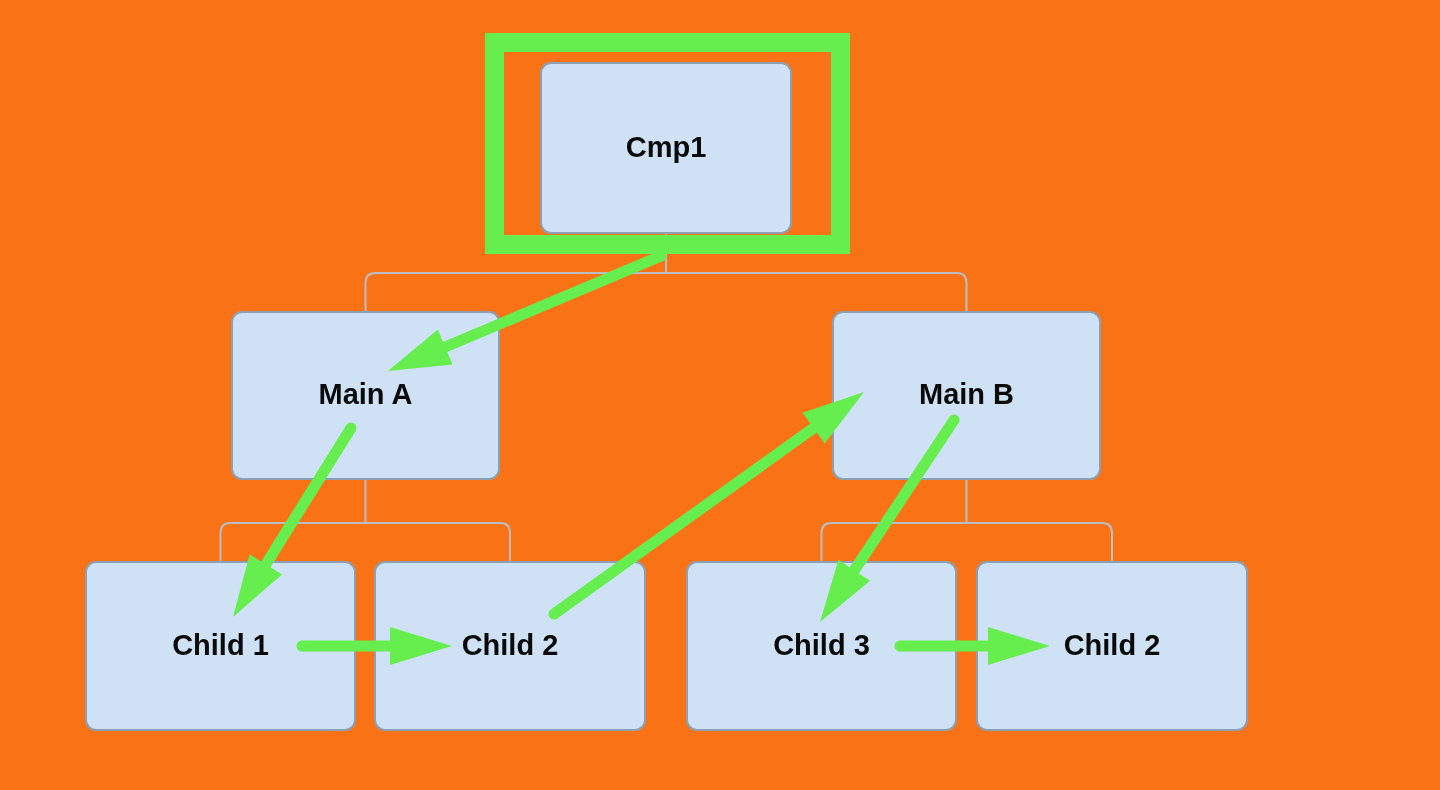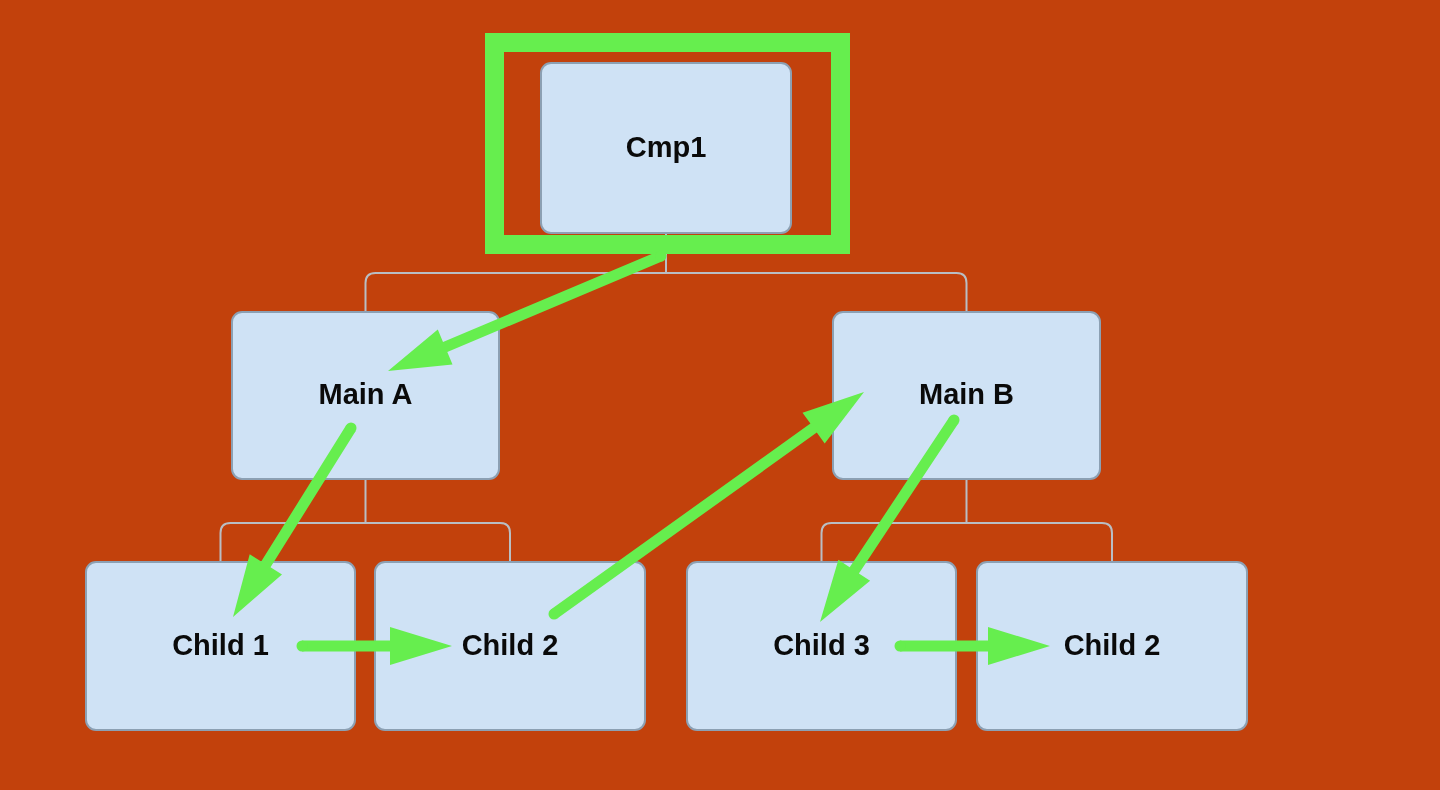--- a/index.html
+++ b/index.html
@@ -8,21 +8,21 @@
     padding: 0;
     background: #ffffff;
   }
   body {
     font-family: "Liberation Sans", "DejaVu Sans", sans-serif;
   }
   #stage {
     position: relative;
     width: 1440px;
     height: 790px;
-    background: #c2410c;
+    background: #f97316;
     overflow: hidden;
   }
   #diagram-svg {
     position: absolute;
     left: 0;
     top: 0;
     width: 1440px;
     height: 790px;
     display: block;
   }

